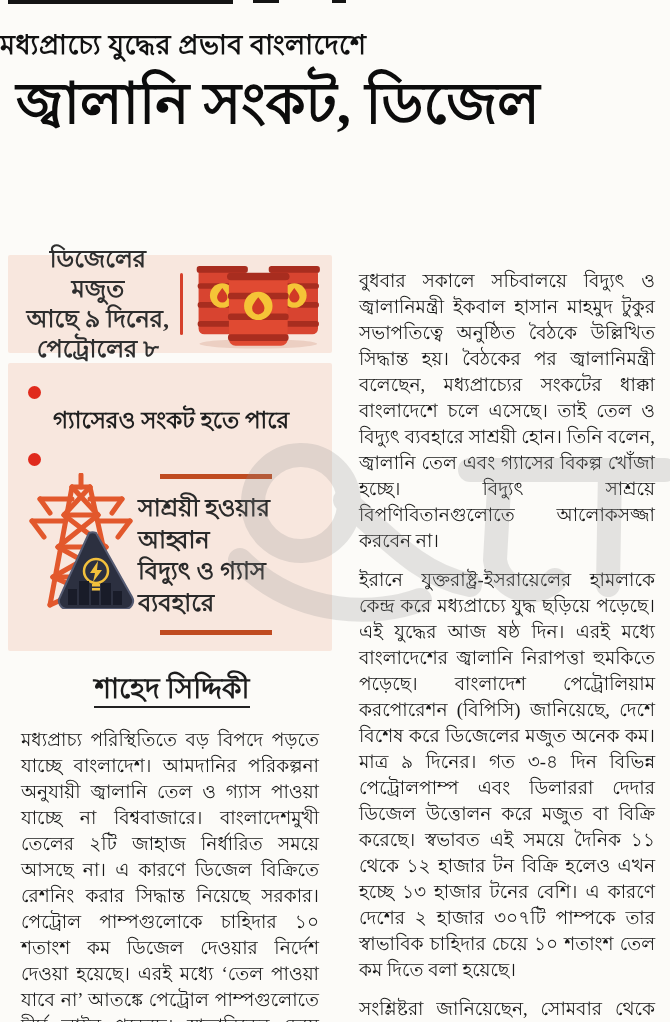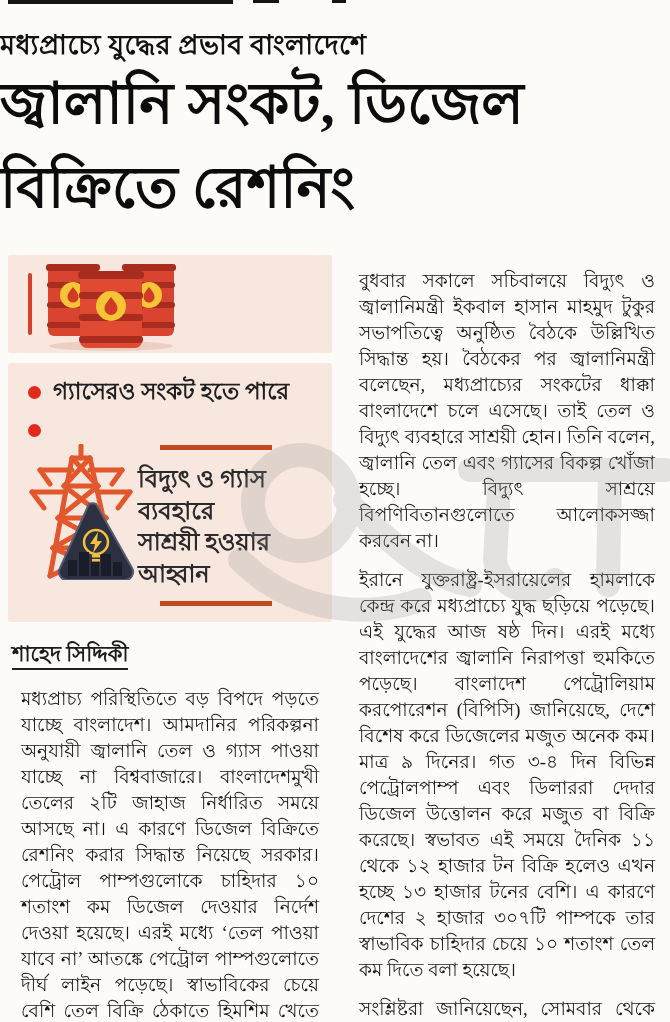--- a/index.html
+++ b/index.html
@@ -12,42 +12,42 @@
   .remnant{position:absolute;background:#141414;}
   .r1{left:8px;top:0;width:225px;height:4px;}
   .r2{left:253px;top:0;width:26px;height:3px;}
   .r3{left:332px;top:0;width:14px;height:3px;}
 
   .kicker{
     position:absolute;left:0;top:24px;width:670px;
     font-size:27px;font-weight:600;letter-spacing:.5px;color:#111;
   }
   .headline{
-    position:absolute;left:0;top:62px;width:556px;text-align:left;
+    position:absolute;left:0;top:62px;width:556px;text-align:center;
     font-size:57px;font-weight:bold;line-height:1.48;color:#0c0c0c;
   }
 
   .col-left{position:absolute;left:8px;top:255px;width:324px;}
   .col-right{position:absolute;left:346px;top:255px;width:322px;}
 
   .infobox{background:#f8e7de;border-radius:2px;}
   .box1{display:flex;align-items:center;padding:10px 6px 10px 14px;height:78px;}
   .stock-note{width:160px;text-align:center;font-size:24px;line-height:1.25;color:#2e2e2e;font-weight:600;}
   .vdivider{width:4px;height:62px;background:#d6402a;margin:0 8px 0 6px;border-radius:2px;}
   .box2{margin-top:10px;padding:14px 8px 14px 12px;}
   .bullet-row{display:flex;margin-bottom:8px;}
   .bullet-dot{flex:0 0 13px;width:13px;height:13px;border-radius:50%;background:#e02a1c;margin:9px 12px 0 8px;}
-  .bullet-text{font-size:23px;line-height:1.3;color:#1f1f1f;font-weight:600;}
+  .bullet-text{font-size:23px;line-height:1.3;color:#1f1f1f;font-weight:600;margin-top:29px;}
   .minister{position:relative;margin-top:6px;min-height:132px;}
   .redbar{width:112px;height:5px;background:#c04b20;margin:4px auto 2px 140px;}
   .minister-row{display:flex;}
   .pylon-wrap{flex:0 0 118px;position:relative;height:128px;margin-top:-8px;}
   .minister-text{font-size:24px;line-height:1.32;color:#2a2a2a;font-weight:600;padding-top:12px;}
 
-  .byline{margin:16px 0 10px 4px;font-size:21px;font-weight:bold;}
+  .byline{margin:16px 0 10px 4px;font-size:28px;font-weight:bold;text-align:center;}
   .byline span{border-bottom:2px solid #222;padding-bottom:2px;}
 
   .body-text{font-size:18.6px;line-height:26px;text-align:justify;color:#181818;}
   .body-text p{margin:13px;}
   .col-right .body-text{margin-top:6px;}
 
   .watermark{position:absolute;left:0;top:0;pointer-events:none;z-index:6;}
   .layer{position:relative;z-index:2;}
 </style>
 </head>
@@ -55,26 +55,30 @@
 
 <div class="page">
 
   <div class="remnant r1"></div>
   <div class="remnant r2"></div>
   <div class="remnant r3"></div>
 
   <div class="kicker">মধ্যপ্রাচ্যে যুদ্ধের প্রভাব বাংলাদেশে</div>
   <div class="headline">
     <div>জ্বালানি সংকট, ডিজেল</div>
-    <div>বিক্রিতে রেশনিং</div>
   </div>
 
   <div class="col-left">
 
     <div class="infobox box1 layer">
+      <div class="stock-note">
+        <div>ডিজেলের মজুত</div>
+        <div>আছে ৯ দিনের,</div>
+        <div>পেট্রোলের ৮</div>
+      </div>
       <div class="vdivider"></div>
       <svg width="142" height="96" viewBox="0 0 142 96">
         <ellipse cx="71" cy="90" rx="62" ry="5" fill="#eccfc2"></ellipse>
 
         <g>
           <rect x="8" y="10" width="50" height="70" rx="6" fill="#d84430"></rect>
           <rect x="6" y="8" width="54" height="7" rx="3" fill="#a82d1f"></rect>
           <rect x="7" y="26" width="52" height="6" rx="3" fill="#a82d1f"></rect>
           <rect x="7" y="46" width="52" height="6" rx="3" fill="#a82d1f"></rect>
           <rect x="7" y="66" width="52" height="6" rx="3" fill="#a82d1f"></rect>
@@ -148,22 +152,22 @@
                   <rect x="12" y="58" width="9" height="16"></rect>
                   <rect x="23" y="50" width="10" height="24"></rect>
                   <rect x="35" y="60" width="8" height="14"></rect>
                   <rect x="45" y="52" width="10" height="22"></rect>
                   <rect x="57" y="60" width="9" height="14"></rect>
                 </g>
               </g>
             </svg>
           </div>
           <div class="minister-text">
+            <div>সাশ্রয়ী হওয়ার আহ্বান</div>
             <div>বিদ্যুৎ ও গ্যাস ব্যবহারে</div>
-            <div>সাশ্রয়ী হওয়ার আহ্বান</div>
           </div>
         </div>
         <div class="redbar" style="margin-top:10px;"></div>
       </div>
     </div>
 
     <div class="byline layer">
       <span>শাহেদ সিদ্দিকী</span>
     </div>
 

